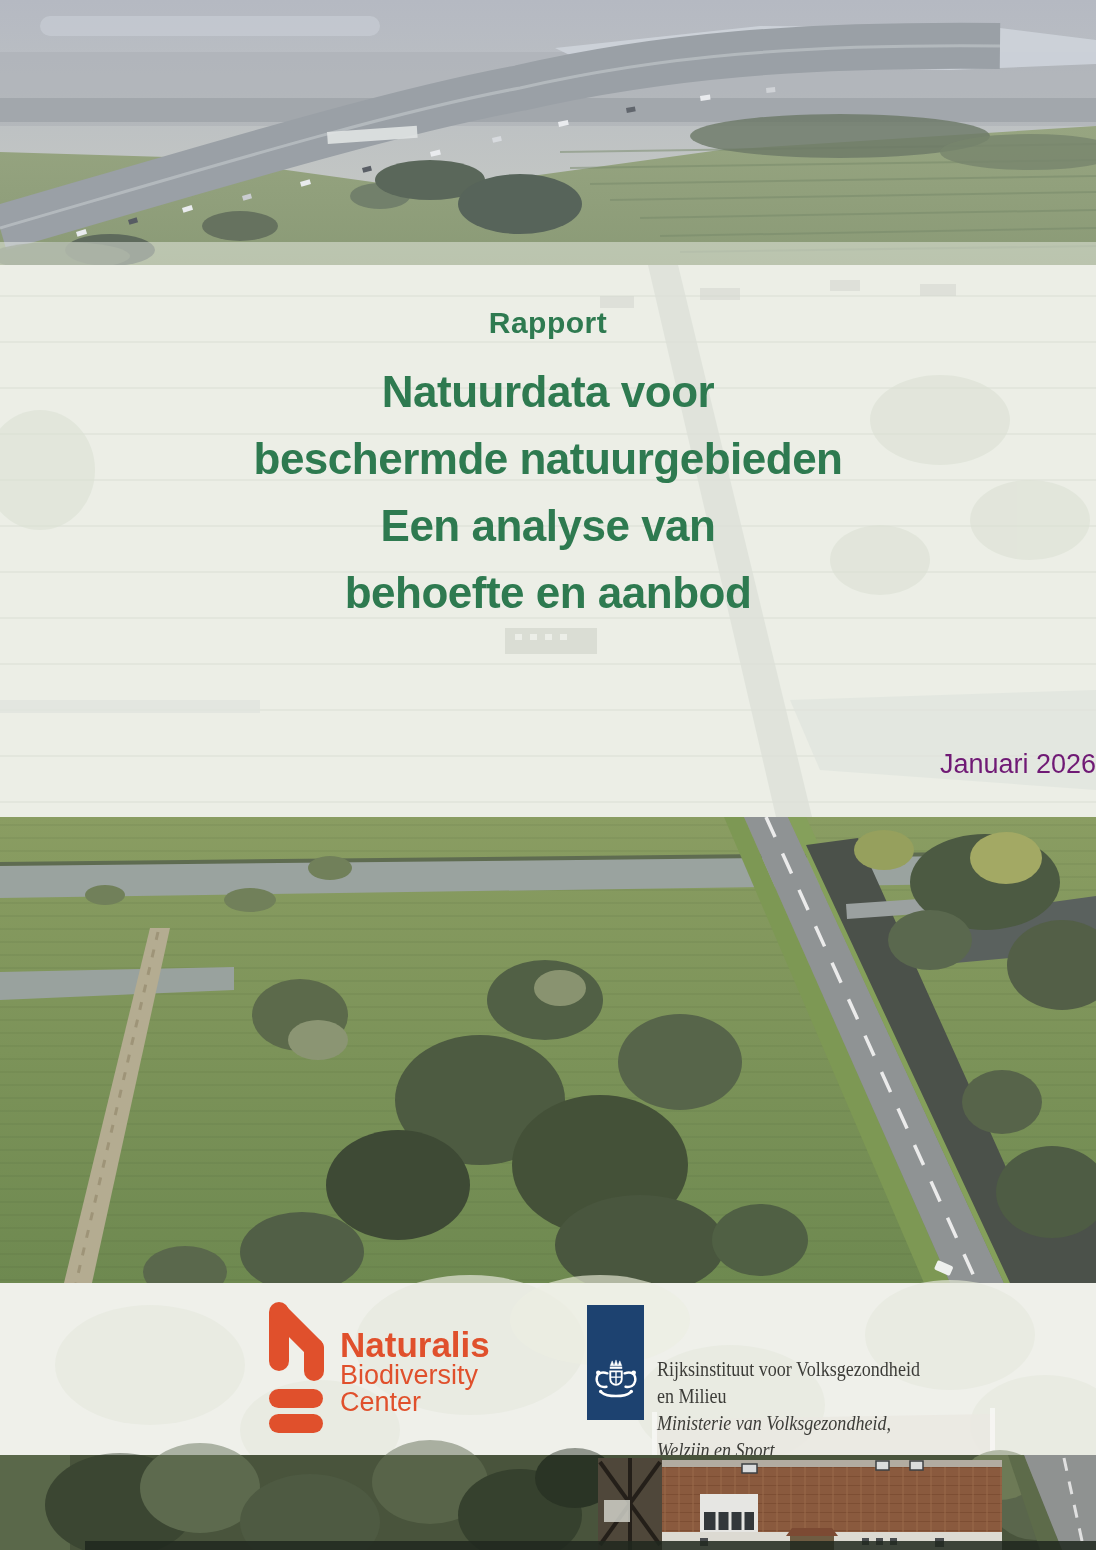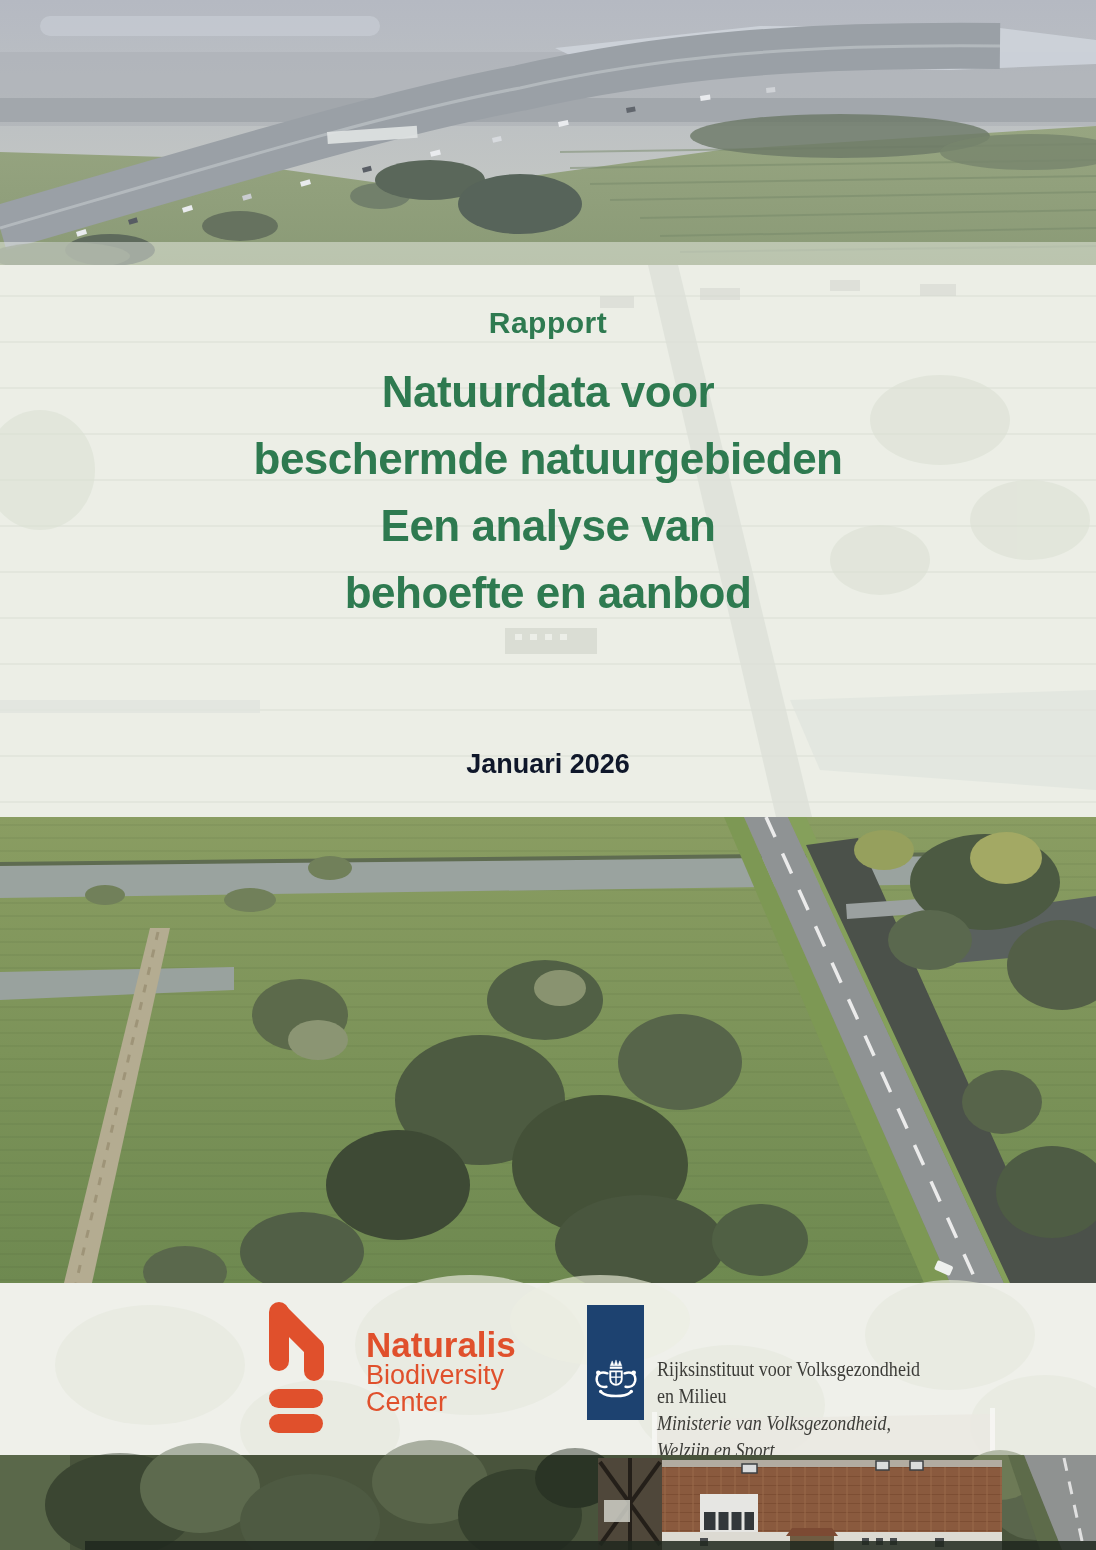--- a/index.html
+++ b/index.html
@@ -21,25 +21,25 @@
   .kicker{
     position:absolute;top:24px;left:0;width:100%;text-align:center;
     font-size:30px;font-weight:700;color:#2e7a50;letter-spacing:.5px;margin-top:40px;
   }
   .title{
     position:absolute;top:116px;left:0;width:100%;margin:0;text-align:center;
     font-size:44px;font-weight:700;line-height:67px;color:#2e7a50;letter-spacing:-0.5px;
   }
   .title span{display:block;}
   .date{
-    position:absolute;top:507px;left:0;width:100%;text-align:center;
-    font-size:27px;color:#0f172a;font-weight:bold;
+    position:absolute;top:507px;left:0;width:100%;text-align:right;
+    font-size:27px;color:#701a75;
   }
   
-  .naturalis{position:absolute;left:268px;top:18px;display:flex;gap:26px;}
+  .naturalis{position:absolute;left:268px;top:18px;display:flex;}
   .nat-icon svg{display:block;}
   .nat-text{margin-left:14px;color:#e0502c;}
   .nat-name{font-size:35px;font-weight:700;line-height:34px;margin-top:27px;}
   .nat-sub{font-size:27px;line-height:27px;}
   
   .rivm{position:absolute;left:563px;top:22px;display:flex;padding-left:24px;}
   .rivm-block{position:relative;width:57px;height:115px;background:#1d4270;flex:none;}
   .rivm-crest{position:absolute;left:50%;bottom:14px;transform:translateX(-50%);}
   .rivm-text{
     margin-left:13px;padding-top:50px;font-family:"Liberation Serif",serif;

